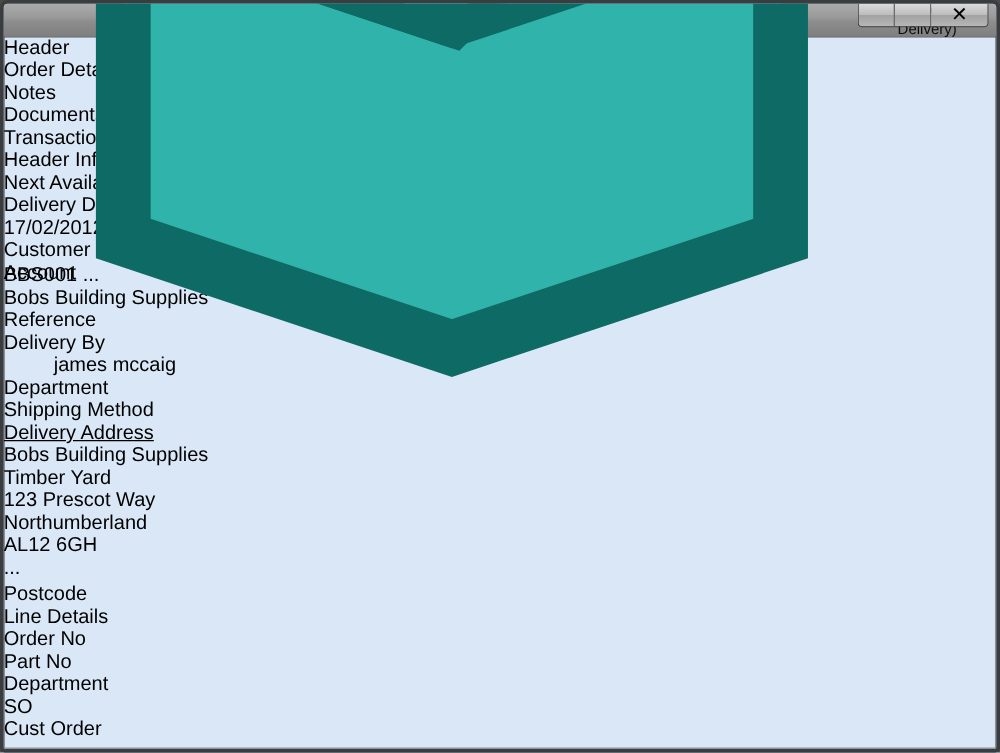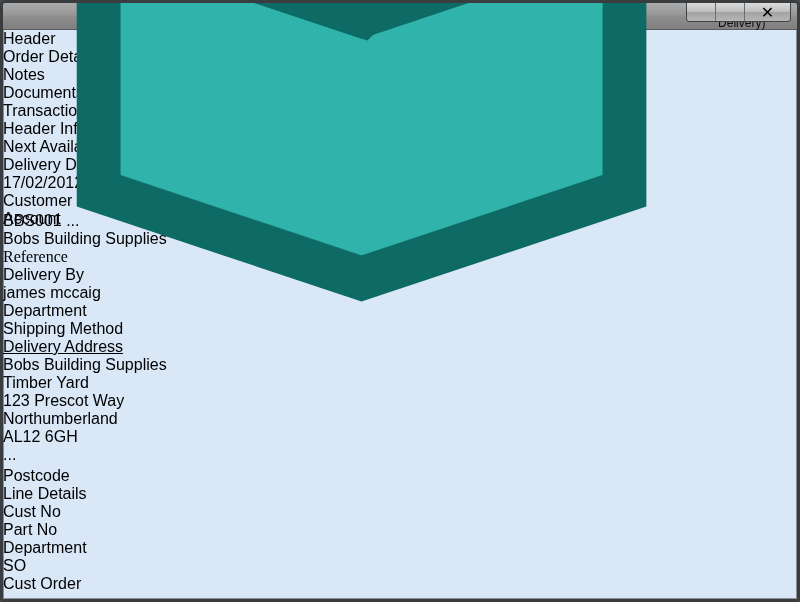--- a/index.html
+++ b/index.html
@@ -157,25 +157,25 @@
         </div>
 
         <div class="acct-btn" style="left:6px; top:71px; width:116px; height:20px;">Customer Account</div>
         <div class="field cream" style="left:126px; top:72px; width:118px; padding-right:24px;">
           <span>BBS001</span>
           <span class="dots-btn">...</span>
         </div>
 
         <div class="field cream" style="left:126px; top:97px; width:238px;">Bobs Building Supplies</div>
 
-        <span class="flabel" style="left:14px; top:123px;font-family:Liberation Serif, serif;">Reference</span>
+        <span class="flabel" style="left:14px; top:123px;">Reference</span>
         <div class="field" style="left:126px; top:123px; width:238px;"></div>
 
         <span class="flabel" style="left:14px; top:148px;">Delivery By</span>
-        <div class="field combo" style="left:126px; top:148px; width:238px;">
+        <div class="field combo" style="left:126px; top:148px; width:238px;padding-left:40px;">
           <span>james mccaig</span>
           <span class="combo-btn"><span class="combo-arrow"></span></span>
         </div>
 
         <span class="flabel" style="left:401px; top:22px;">Department</span>
         <div class="field combo" style="left:506px; top:22px; width:244px;">
           <span></span>
           <span class="combo-btn"><span class="combo-arrow"></span></span>
         </div>
 
@@ -196,21 +196,21 @@
         </div>
         <span class="flabel" style="left:401px; top:163px;">Postcode</span>
       </div>
 
       <div class="group group-line-details">
         <span class="legend">Line Details</span>
 
         <div class="grid">
           <div class="grid-head">
             <div class="ch c0"></div>
-            <div class="ch c1">Cust No</div>
+            <div class="ch c1">Order No</div>
             <div class="ch c2">Part No</div>
             <div class="ch c3">Department</div>
             <div class="ch c4">SO</div>
             <div class="ch c6">Cust Order</div>
 
           </div>
 
           <div class="hscroll">
             <div class="sb-btn"><span class="tri-left"></span></div>
             <div class="sb-track">

